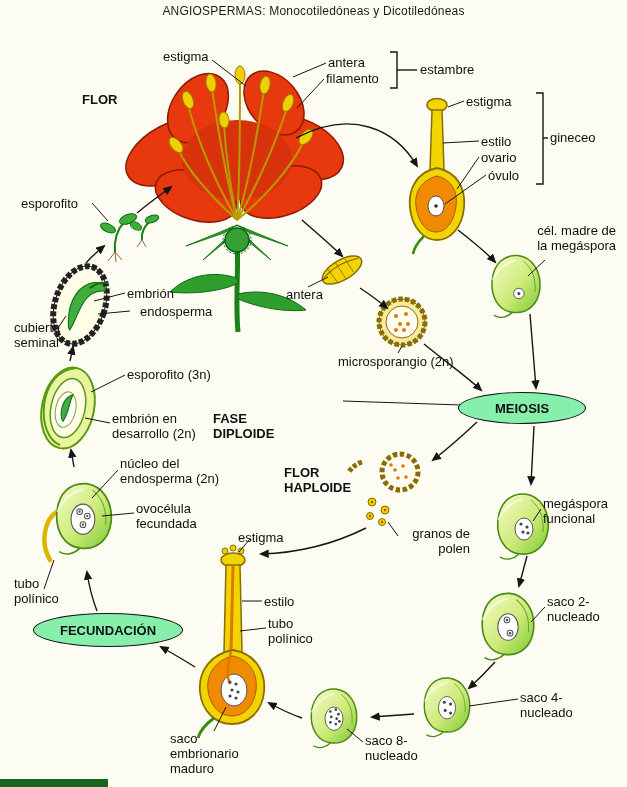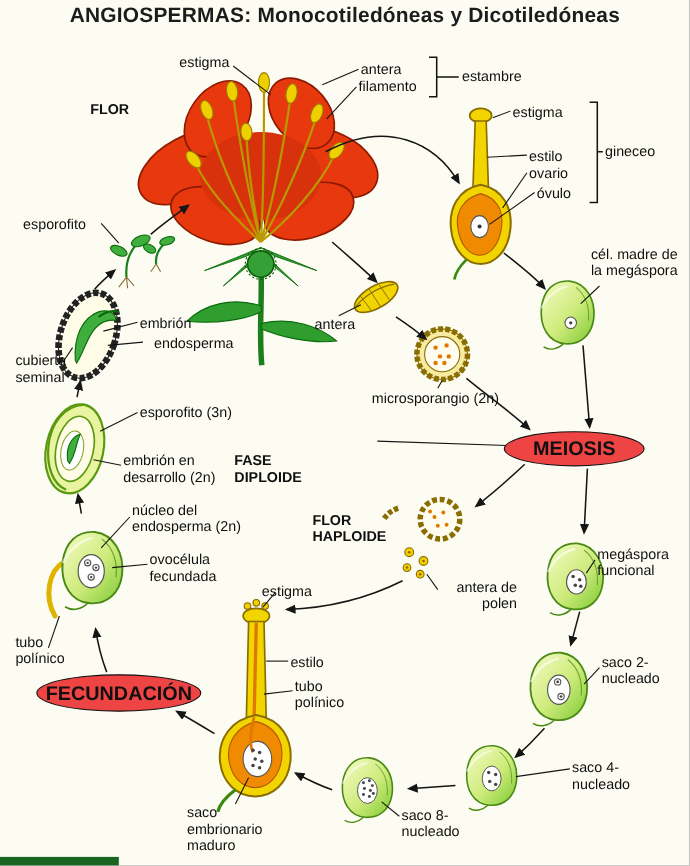--- a/index.html
+++ b/index.html
@@ -1,27 +1,27 @@
 <!DOCTYPE html>
 <html><head>
 <meta charset="utf-8">
 <style>
   html,body{margin:0;padding:0;background:#888;}
   .page{position:relative;width:627px;height:787px;background:#fdfcf2;overflow:hidden;
         font-family:"Liberation Sans",sans-serif;}
   svg.art{position:absolute;left:0;top:0;}
   .title{position:absolute;left:0;right:0;top:4px;text-align:center;
-         font-size:19px;font-weight:bold;color:#1c1c1c;letter-spacing:.2px;}
+         font-size:12px;font-weight:normal;color:#1c1c1c;letter-spacing:.2px;}
   .lbl{position:absolute;font-size:13px;color:#101010;line-height:1.15;}
   .nw{white-space:nowrap;}
   .b{font-weight:bold;}
   .ctr{text-align:right;}
-  .oval{position:absolute;border:1.6px solid #111;border-radius:50%;background:#ef4444;
+  .oval{position:absolute;border:1.6px solid #111;border-radius:50%;background:#86efac;
         display:flex;align-items:center;justify-content:center;
-        font-weight:bold;font-size:18px;color:#101010;}
+        font-weight:bold;font-size:13px;color:#101010;}
   .lead{stroke:#151515;stroke-width:1;fill:none;}
   .arrow{stroke:#151515;stroke-width:1.4;fill:none;}
   .brk{stroke:#151515;stroke-width:1.4;fill:none;}
 </style>
 </head>
 <body>
 
 <div class="page">
 
   <svg class="art" width="627" height="787" viewBox="0 0 627 787">
@@ -348,21 +348,21 @@
   <div class="lbl b" style="left:213px;top:412px;width:78px">FASE DIPLOIDE</div>
 
   <div class="oval" style="left:458px;top:392px;width:126px;height:30px">
     <span>MEIOSIS</span>
   </div>
 
   <div class="lbl b" style="left:284px;top:466px;width:84px">FLOR HAPLOIDE</div>
   <div class="lbl" style="left:120px;top:457px;width:118px">núcleo del endosperma (2n)</div>
   <div class="lbl" style="left:136px;top:502px;width:72px">ovocélula fecundada</div>
   <div class="lbl" style="left:543px;top:497px;width:78px">megáspora funcional</div>
-  <div class="lbl ctr" style="left:400px;top:527px;width:70px">antera de polen</div>
+  <div class="lbl ctr" style="left:400px;top:527px;width:70px">granos de polen</div>
 
   <div class="lbl nw" style="left:238px;top:531px">estigma</div>
   <div class="lbl nw" style="left:264px;top:595px">estilo</div>
   <div class="lbl" style="left:268px;top:617px;width:52px">tubo polínico</div>
   <div class="lbl" style="left:14px;top:577px;width:52px">tubo polínico</div>
 
   <div class="oval" style="left:33px;top:613px;width:148px;height:32px">
     <span>FECUNDACIÓN</span>
   </div>
 

